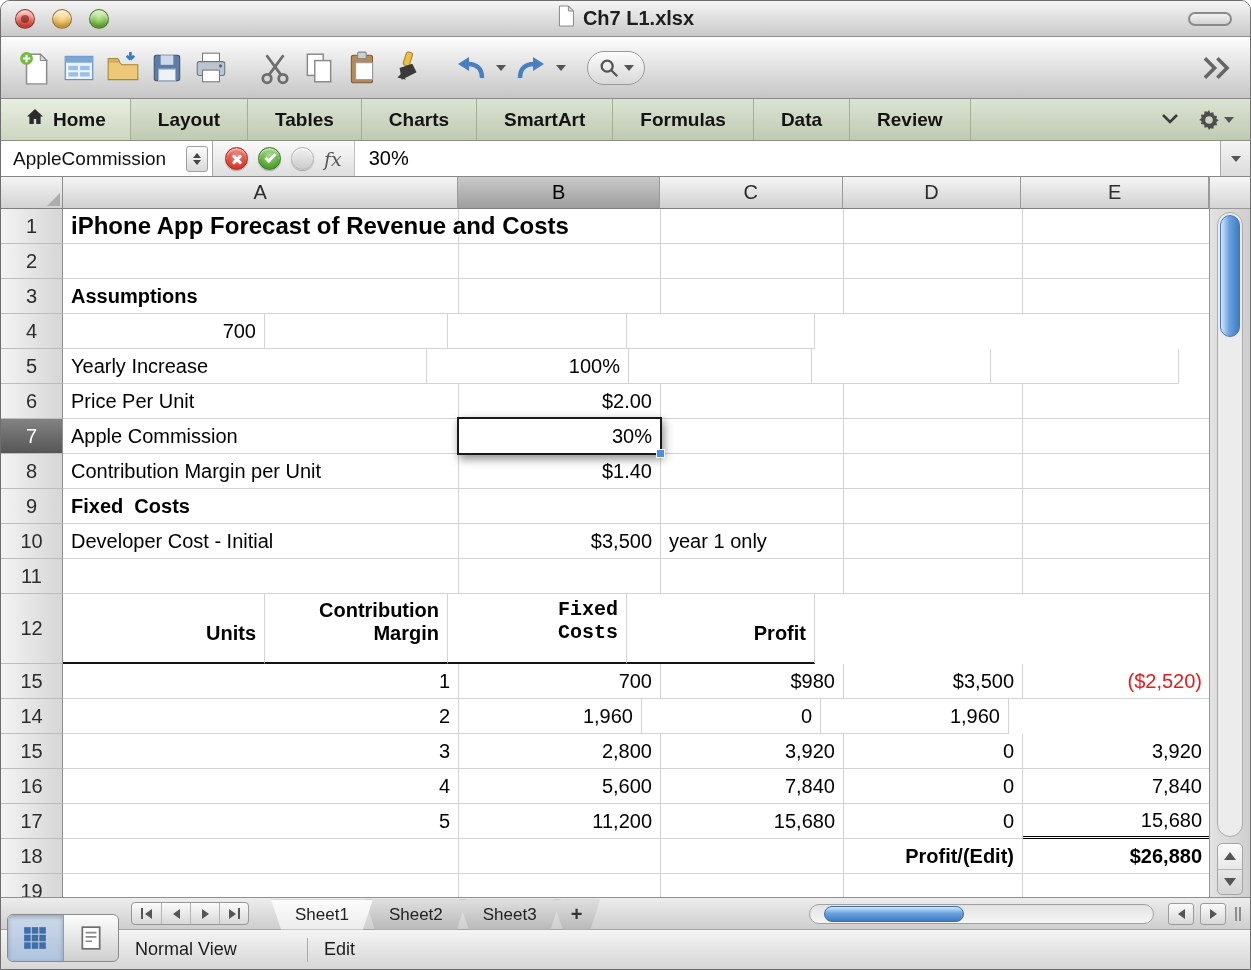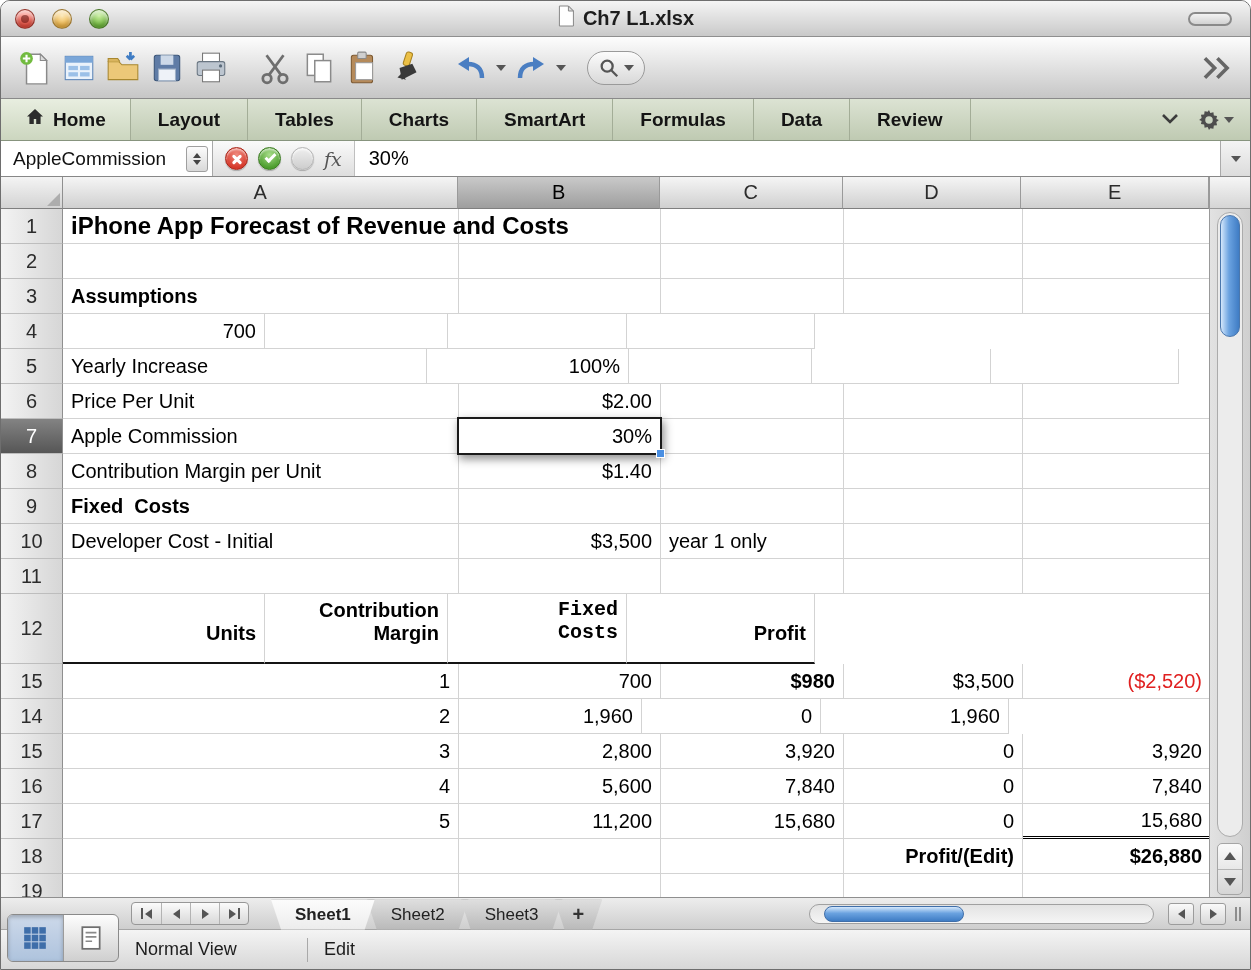--- a/index.html
+++ b/index.html
@@ -92,21 +92,21 @@
 .bottom{position:relative;flex:0 0 72px;display:flex;flex-direction:column;}
 .tabbar{height:32px;flex:0 0 32px;background:linear-gradient(#ededed,#cecece);border-top:1px solid #8f8f8f;display:flex;align-items:center;padding-left:130px;}
 .navgroup{display:flex;border:1px solid #979797;border-radius:4px;overflow:hidden;background:linear-gradient(#fbfbfb,#d8d8d8);height:23px;}
 .navbtn{width:29px;display:flex;align-items:center;justify-content:center;gap:2px;}
 .navbtn + .navbtn{border-left:1px solid #b3b3b3;}
 .navbar{width:2px;height:11px;background:#555;}
 .tri-left-s{width:0;height:0;border-top:5px solid transparent;border-bottom:5px solid transparent;border-right:7px solid #555;}
 .tri-right-s{width:0;height:0;border-top:5px solid transparent;border-bottom:5px solid transparent;border-left:7px solid #555;}
 .tabs{display:flex;margin-left:22px;height:32px;align-items:flex-start;}
 .stab{height:30px;margin-top:2px;padding:0 24px;display:flex;align-items:center;font-size:17px;color:#222;background:linear-gradient(#dedede,#b9b9b9);clip-path:polygon(0 0,100% 0,calc(100% - 10px) 100%,10px 100%);margin-right:-8px;filter:drop-shadow(0 0 1px rgba(0,0,0,.45));}
-.stab.active{background:linear-gradient(#fcfcfc,#ececec);font-weight:700;z-index:5;}
+.stab.active{background:linear-gradient(#fcfcfc,#ececec);font-weight:400;z-index:5;}
 .stab.s2{z-index:4;}
 .stab.s3{z-index:3;}
 .stab.plus{z-index:2;padding:0 18px;font-size:20px;font-weight:700;color:#333;}
 .tabspacer{flex:1;}
 .hscroll{width:345px;height:20px;border:1px solid #a0a0a0;border-radius:10px;background:linear-gradient(#e3e3e3,#f5f5f5);position:relative;margin-right:14px;}
 .hthumb{position:absolute;left:14px;top:1px;width:140px;height:16px;border-radius:8px;border:1px solid #3f6ea9;background:linear-gradient(#d4e7fb,#6aa2e0 45%,#3f7cc4);}
 .tabright{display:flex;align-items:center;gap:6px;margin-right:6px;}
 .sqbtn{width:26px;height:22px;border:1px solid #9c9c9c;border-radius:3px;background:linear-gradient(#fafafa,#d8d8d8);display:flex;align-items:center;justify-content:center;}
 .grip{width:12px;height:22px;display:flex;align-items:center;justify-content:center;gap:2px;}
 .grip i{display:block;width:2px;height:14px;background:#8d8d8d;}
@@ -415,21 +415,21 @@
           <div class="cell ar head12" style="width: 183px;">Contribution
 Margin</div>
           <div class="cell ar head12" style="width: 179px; font-family: Liberation Mono, monospace;">Fixed
 Costs</div>
           <div class="cell ar head12" style="width: 188px;">Profit</div>
         </div>
         <div class="grow" style="height: 35px;">
           <div class="rowhead">15</div>
           <div class="cell ar" style="width: 396px;">1</div>
           <div class="cell ar" style="width: 202px;">700</div>
-          <div class="cell ar" style="width: 183px; font-weight: bold;">$980</div>
+          <div class="cell ar" style="width: 183px;">$980</div>
           <div class="cell ar" style="width: 179px;">$3,500</div>
           <div class="cell ar neg" style="width: 188px; text-align: right;">($2,520)</div>
         </div>
         <div class="grow" style="height: 35px;">
           <div class="rowhead">14</div>
           <div class="cell ar" style="width: 396px;">2</div>
           <div class="cell ar" style="width: 183px;">1,960</div>
           <div class="cell ar" style="width: 179px;">0</div>
           <div class="cell ar" style="width: 188px;">1,960</div>
         </div>

